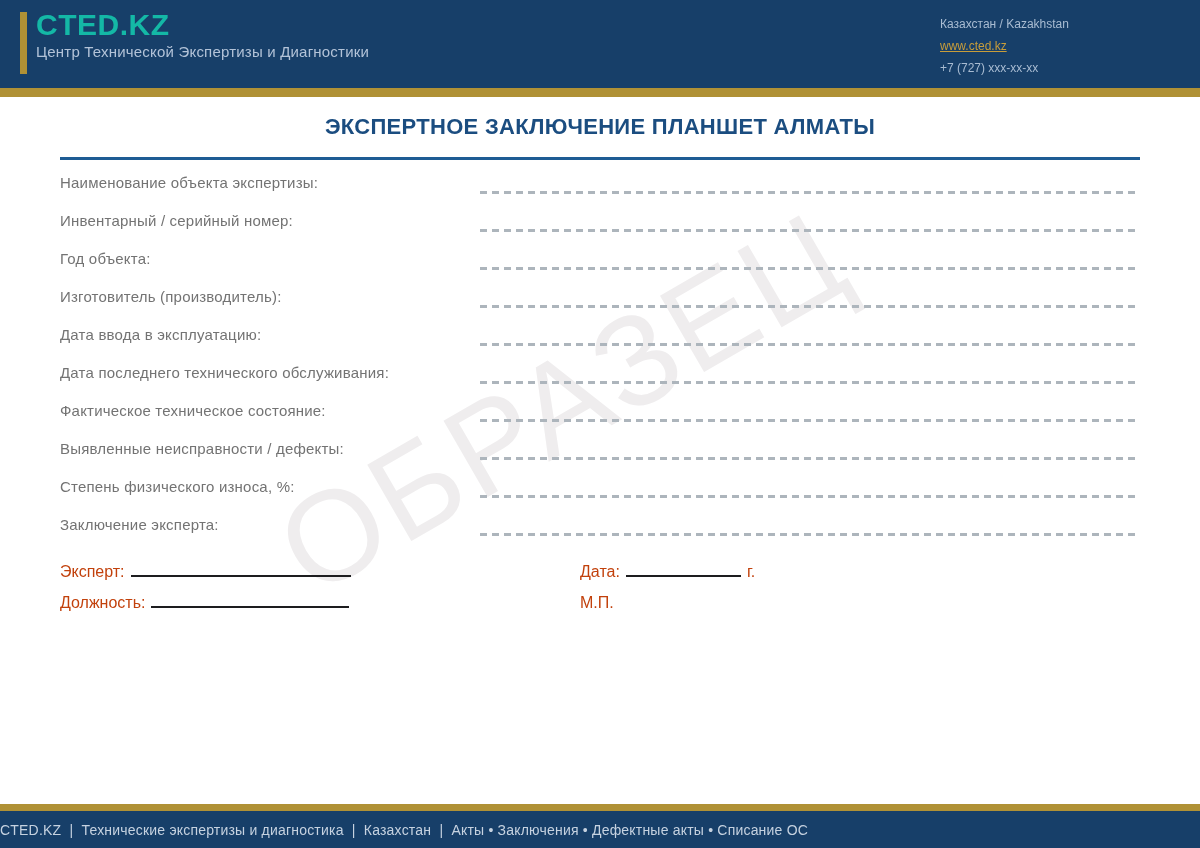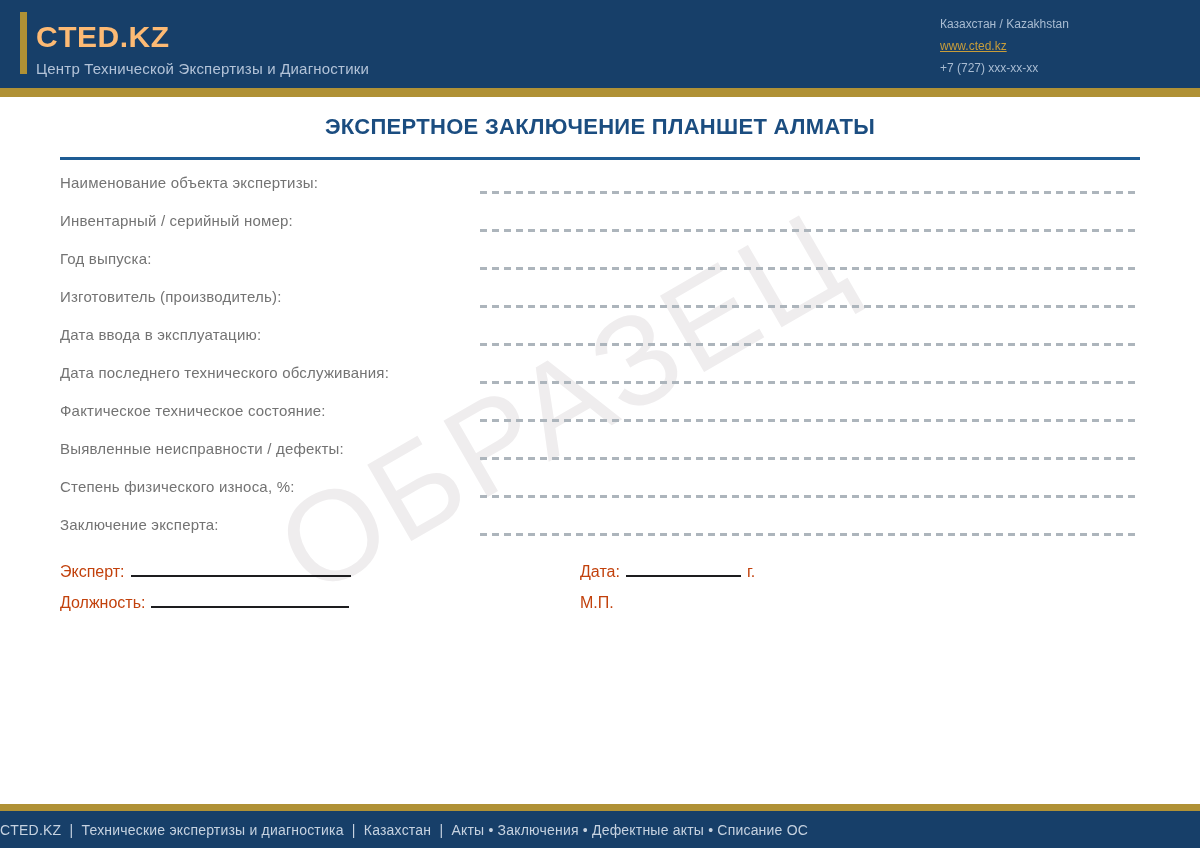--- a/index.html
+++ b/index.html
@@ -7,22 +7,22 @@
   body { font-family:"Liberation Sans", sans-serif; }
   .page {
     position:relative; width:1200px; height:848px; background:#ffffff;
     overflow:hidden; margin:0 auto;
   }
 
   
   .header { position:relative; width:100%; height:88px; background:#173f69; z-index:2; }
   .accent-bar { position:absolute; left:20px; top:12px; width:7px; height:62px; background:#b09135; }
   .logo-block { position:absolute; left:36px; top:7px; }
-  .logo { font-size:30px; font-weight:600; color:#fdba74; letter-spacing:0.5px; line-height:36px;margin-top:12px; }
-  .tagline { font-size:15px; color:#b3c3d8; margin-top:5px; letter-spacing:0.2px; }
+  .logo { font-size:30px; font-weight:600; color:#14b8a6; letter-spacing:0.5px; line-height:36px; }
+  .tagline { font-size:15px; color:#b3c3d8; letter-spacing:0.2px; }
   .contacts { position:absolute; left:940px; top:13px; font-size:12px; line-height:22px; color:#a9bcd2; }
   .contacts .website { color:#c89d3a;text-decoration:underline; }
 
   .gold-divider { width:100%; height:9px; background:#b09135; position:relative; z-index:2; }
   .gold-divider.bottom { height:7px; }
 
   
   .watermark {
     position:absolute; left:563px; top:402px;
     transform:translate(-50%,-50%) rotate(-30deg);
@@ -97,21 +97,21 @@
     <div class="rows">
       <div class="form-row">
         <span class="field-label">Наименование объекта экспертизы:</span>
         <span class="fill-line"></span>
       </div>
       <div class="form-row">
         <span class="field-label">Инвентарный / серийный номер:</span>
         <span class="fill-line"></span>
       </div>
       <div class="form-row">
-        <span class="field-label">Год выпуска:</span>
+        <span class="field-label">Год объекта:</span>
         <span class="fill-line"></span>
       </div>
       <div class="form-row">
         <span class="field-label">Изготовитель (производитель):</span>
         <span class="fill-line"></span>
       </div>
       <div class="form-row">
         <span class="field-label">Дата ввода в эксплуатацию:</span>
         <span class="fill-line"></span>
       </div>

